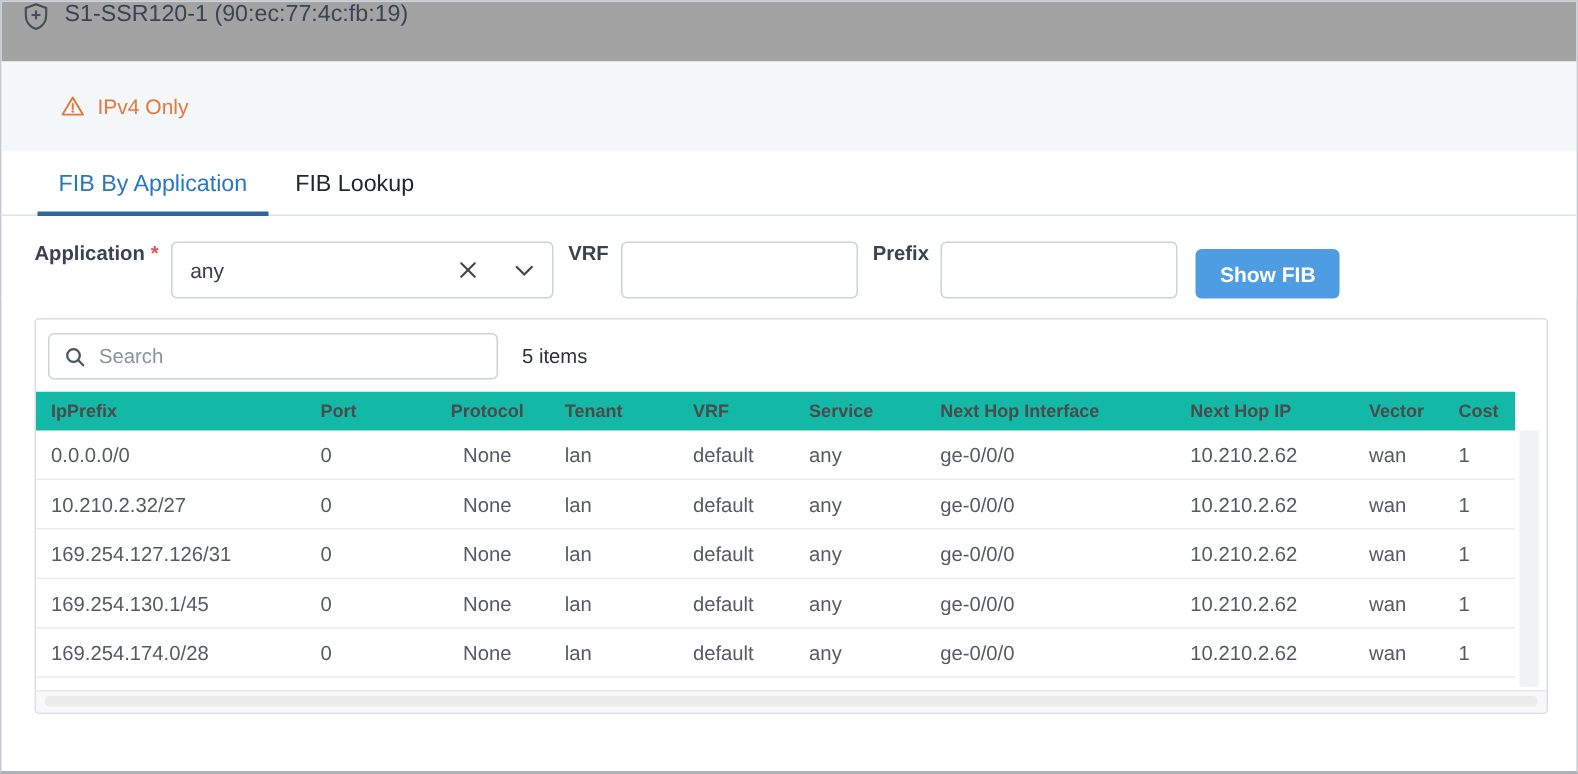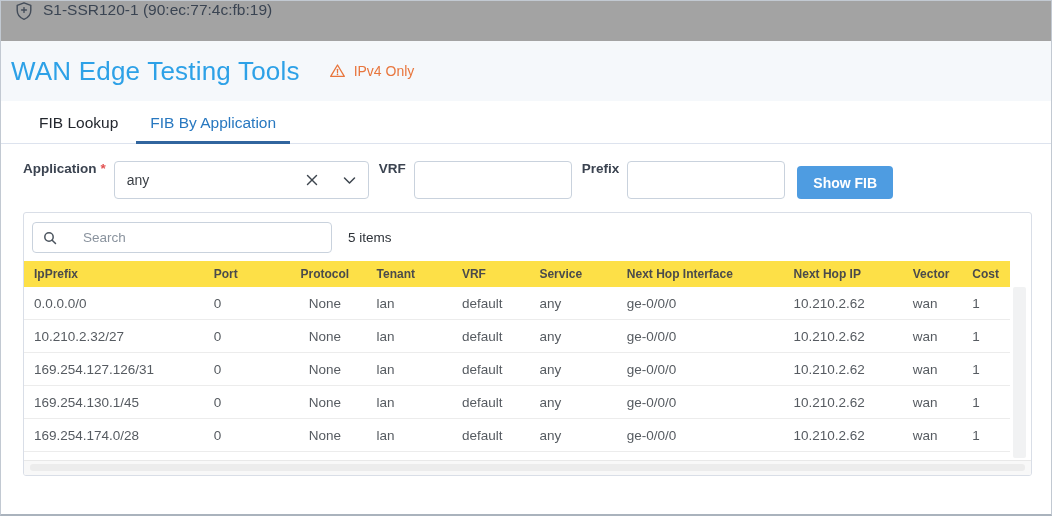--- a/index.html
+++ b/index.html
@@ -67,27 +67,27 @@
     border: 1px solid #d9dee7; border-radius: 3px; background: #fff;
     display: flex; flex-direction: column; overflow: hidden;
   }
   .searchrow { display: flex; align-items: center; padding: 9px 8px 8px 8px; }
   .searchbox {
     width: 300px; height: 31px; border: 1px solid #c9d2dd; border-radius: 4px;
     display: flex; align-items: center; padding: 0 10px; gap: 9px; background: #fff;
   }
   .searchbox input {
     border: none; outline: none; flex: 1; font-size: 13.5px; color: #3a3f45;
-    font-family: "Liberation Sans", sans-serif; background: transparent; margin-left: 17px;
+    font-family: "Liberation Sans", sans-serif; background: transparent;
   }
   .searchbox input::placeholder { color: #8a939e; }
   .itemscount { margin-left: 16px; font-size: 13.5px; color: #2d3238; }
 
   .tbody { flex: 1; position: relative; overflow: hidden; }
-  .hrow { display: flex; align-items: center; background: #fde047; height: 26px; margin-right: 21px; }
+  .hrow { display: flex; align-items: center; background: #14b8a6; height: 26px; margin-right: 21px; }
   .hcell { font-size: 12px; font-weight: bold; color: #4b4b4b; padding-left: 8px; white-space: nowrap; overflow: hidden; }
   .drow { display: flex; align-items: center; height: 33px; border-bottom: 1px solid #ececec; margin-right: 21px; }
   .dcell { font-size: 13.5px; color: #565b61; padding-left: 8px; white-space: nowrap; overflow: hidden; }
   .c0 { width: 183px; padding-left: 10px; }
   .c1 { width: 68px; }
   .c2 { width: 96px; text-align: center; }
   .c3 { width: 86px; }
   .c4 { width: 78px; }
   .c5 { width: 88px; }
   .c6 { width: 168px; }
@@ -108,36 +108,35 @@
     <svg width="20" height="20" viewBox="0 0 20 20">
       <path d="M10 1.8 L16.8 4.3 V9.3 C16.8 13.9 13.9 16.9 10 18.3 C6.1 16.9 3.2 13.9 3.2 9.3 V4.3 Z" fill="none" stroke="#434c59" stroke-width="1.4" stroke-linejoin="round"></path>
       <line x1="10" y1="6.6" x2="10" y2="11.4" stroke="#434c59" stroke-width="1.4" stroke-linecap="round"></line>
       <line x1="7.6" y1="9" x2="12.4" y2="9" stroke="#434c59" stroke-width="1.4" stroke-linecap="round"></line>
     </svg>
   </span>
   <span class="device">S1-SSR120-1 (90:ec:77:4c:fb:19)</span>
 </div>
 
 <div class="band">
-  <div class="title">WAN Edge Testing Tools</div>
   <div class="warning">
     <span>
       <svg width="17" height="16" viewBox="0 0 17 16">
         <path d="M8.5 2 L15.3 13.4 H1.7 Z" fill="none" stroke="#e8763d" stroke-width="1.3" stroke-linejoin="round"></path>
         <line x1="8.5" y1="6.3" x2="8.5" y2="9.6" stroke="#e8763d" stroke-width="1.3" stroke-linecap="round"></line>
         <circle cx="8.5" cy="11.4" r="0.8" fill="#e8763d"></circle>
       </svg>
     </span>
     <span>IPv4 Only</span>
   </div>
 </div>
 
 <div class="subtabs">
+    <div class="subtab active">FIB By Application</div>
     <div class="subtab">FIB Lookup</div>
-    <div class="subtab active">FIB By Application</div>
   </div>
 
 <div class="formrow">
   <div class="field">
     <div class="fieldlabel">
       <span>Application</span><span class="req">*</span>
     </div>
     <div class="selectbox">
       <span class="val">any</span>
       <span>

